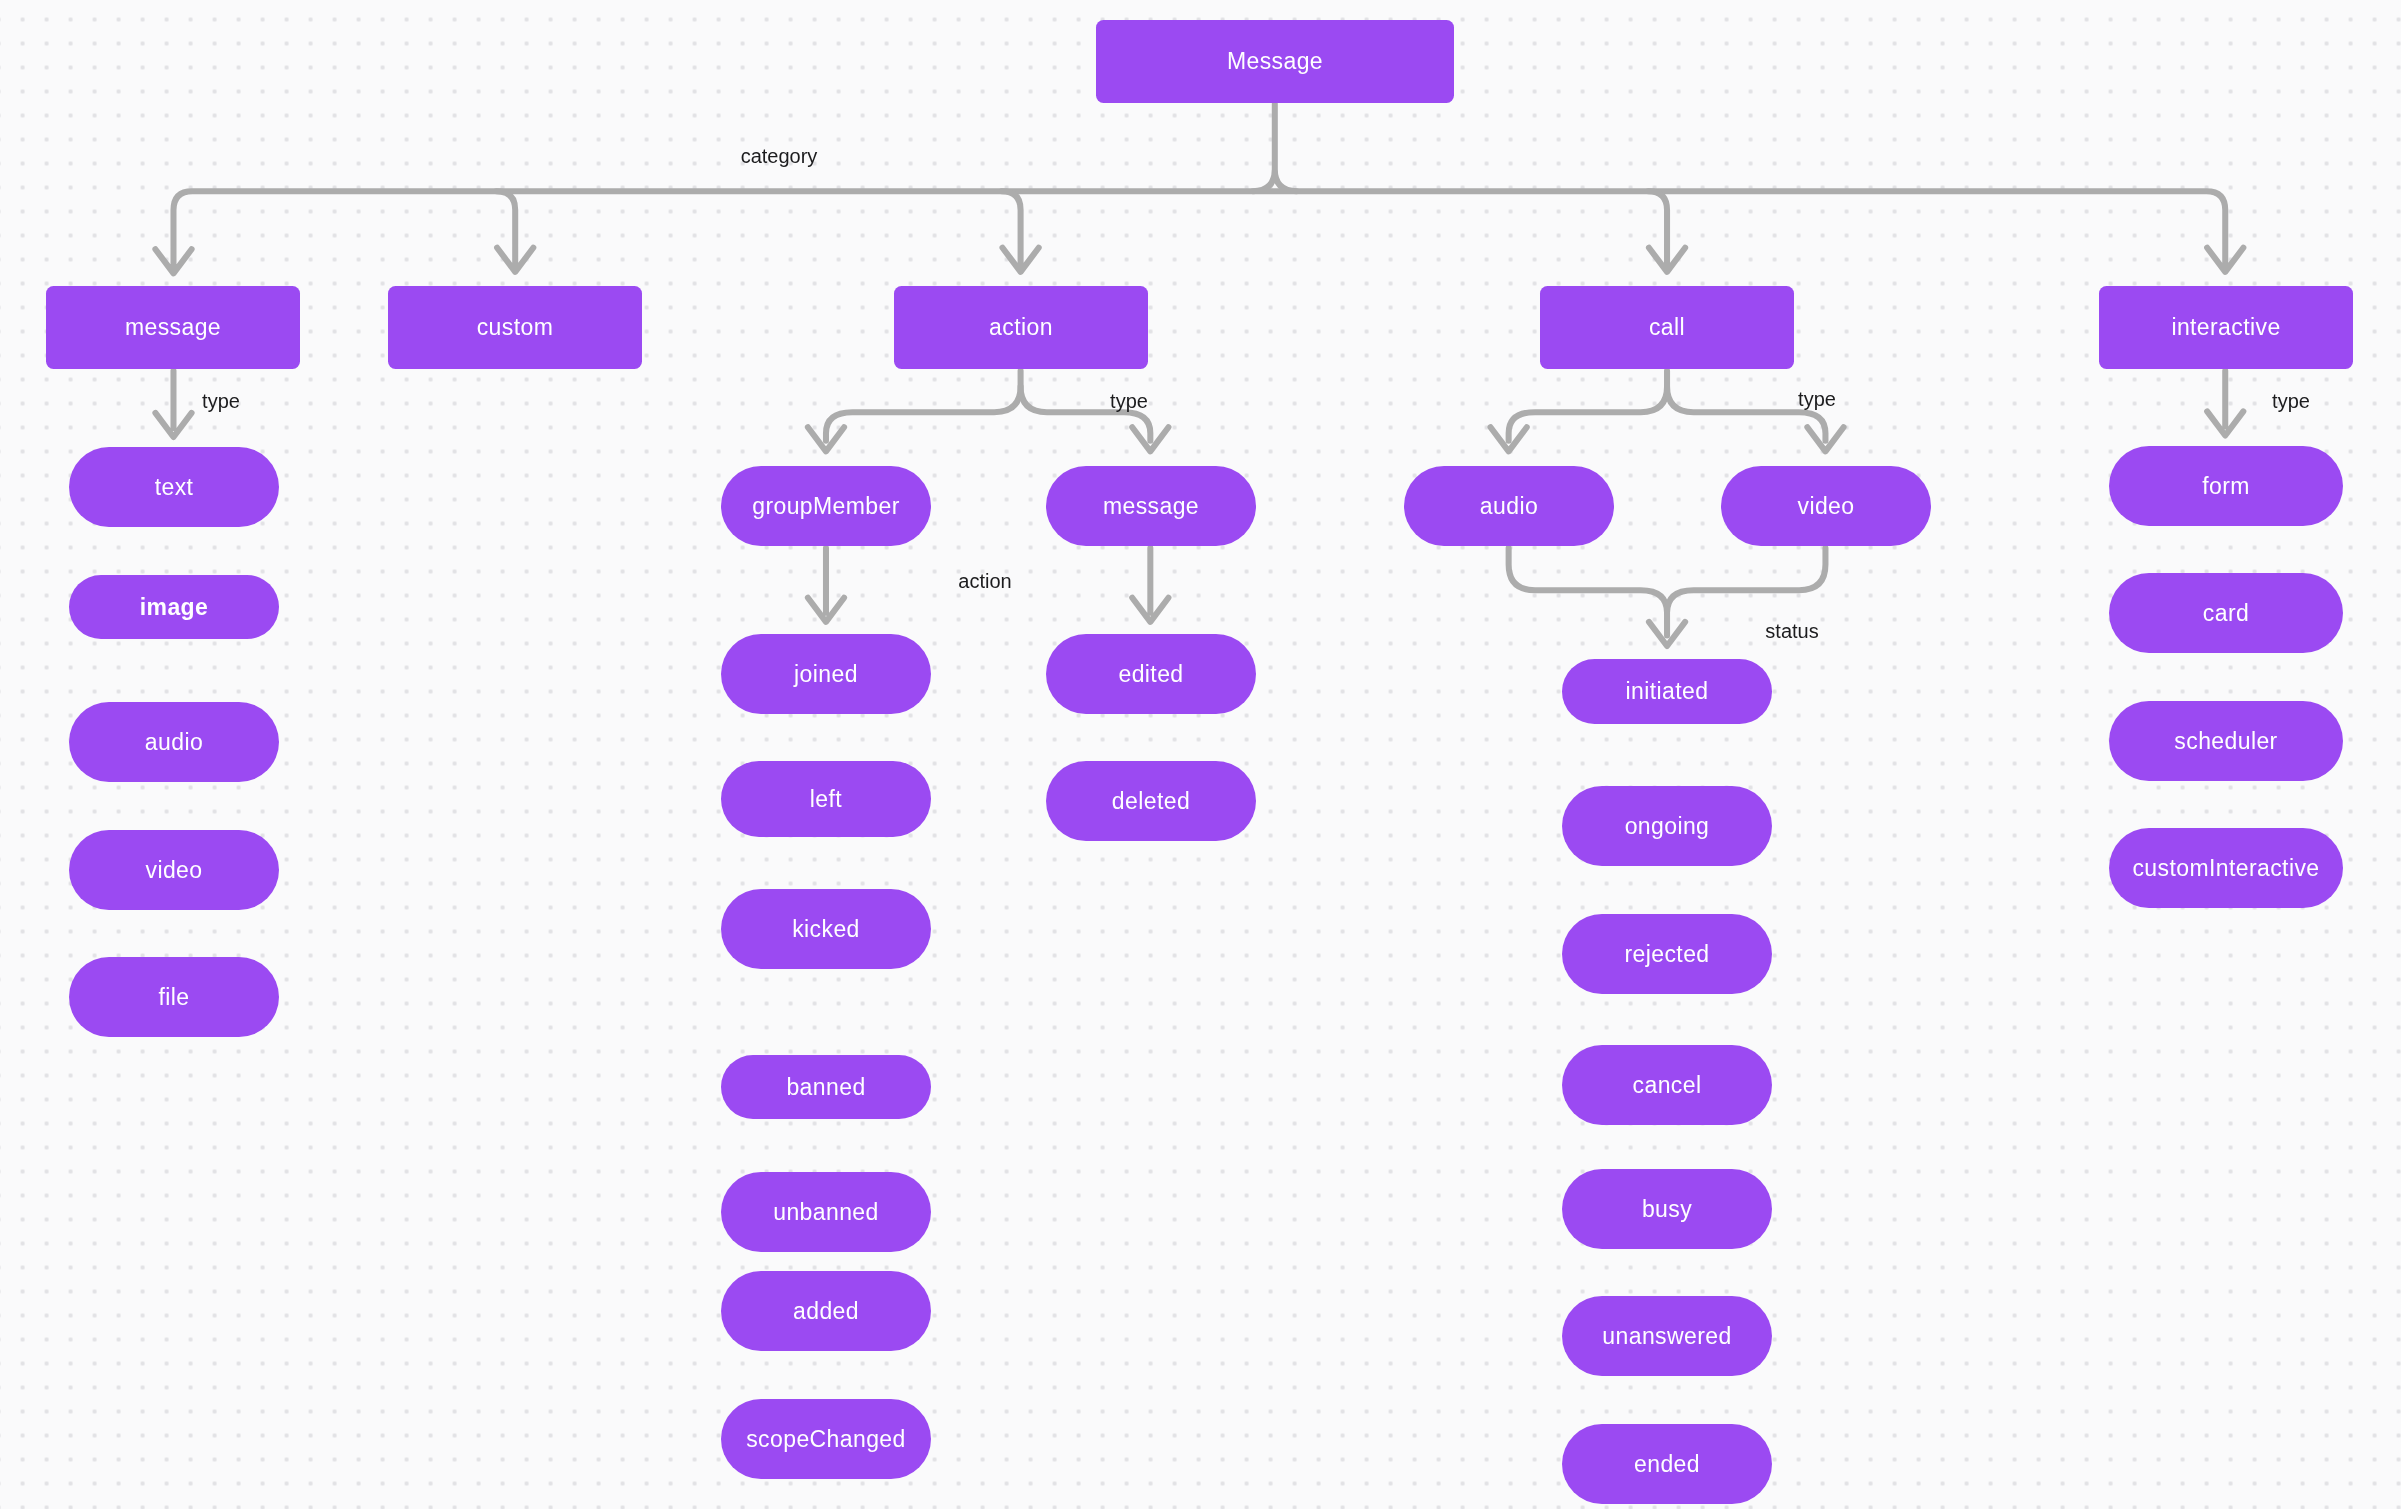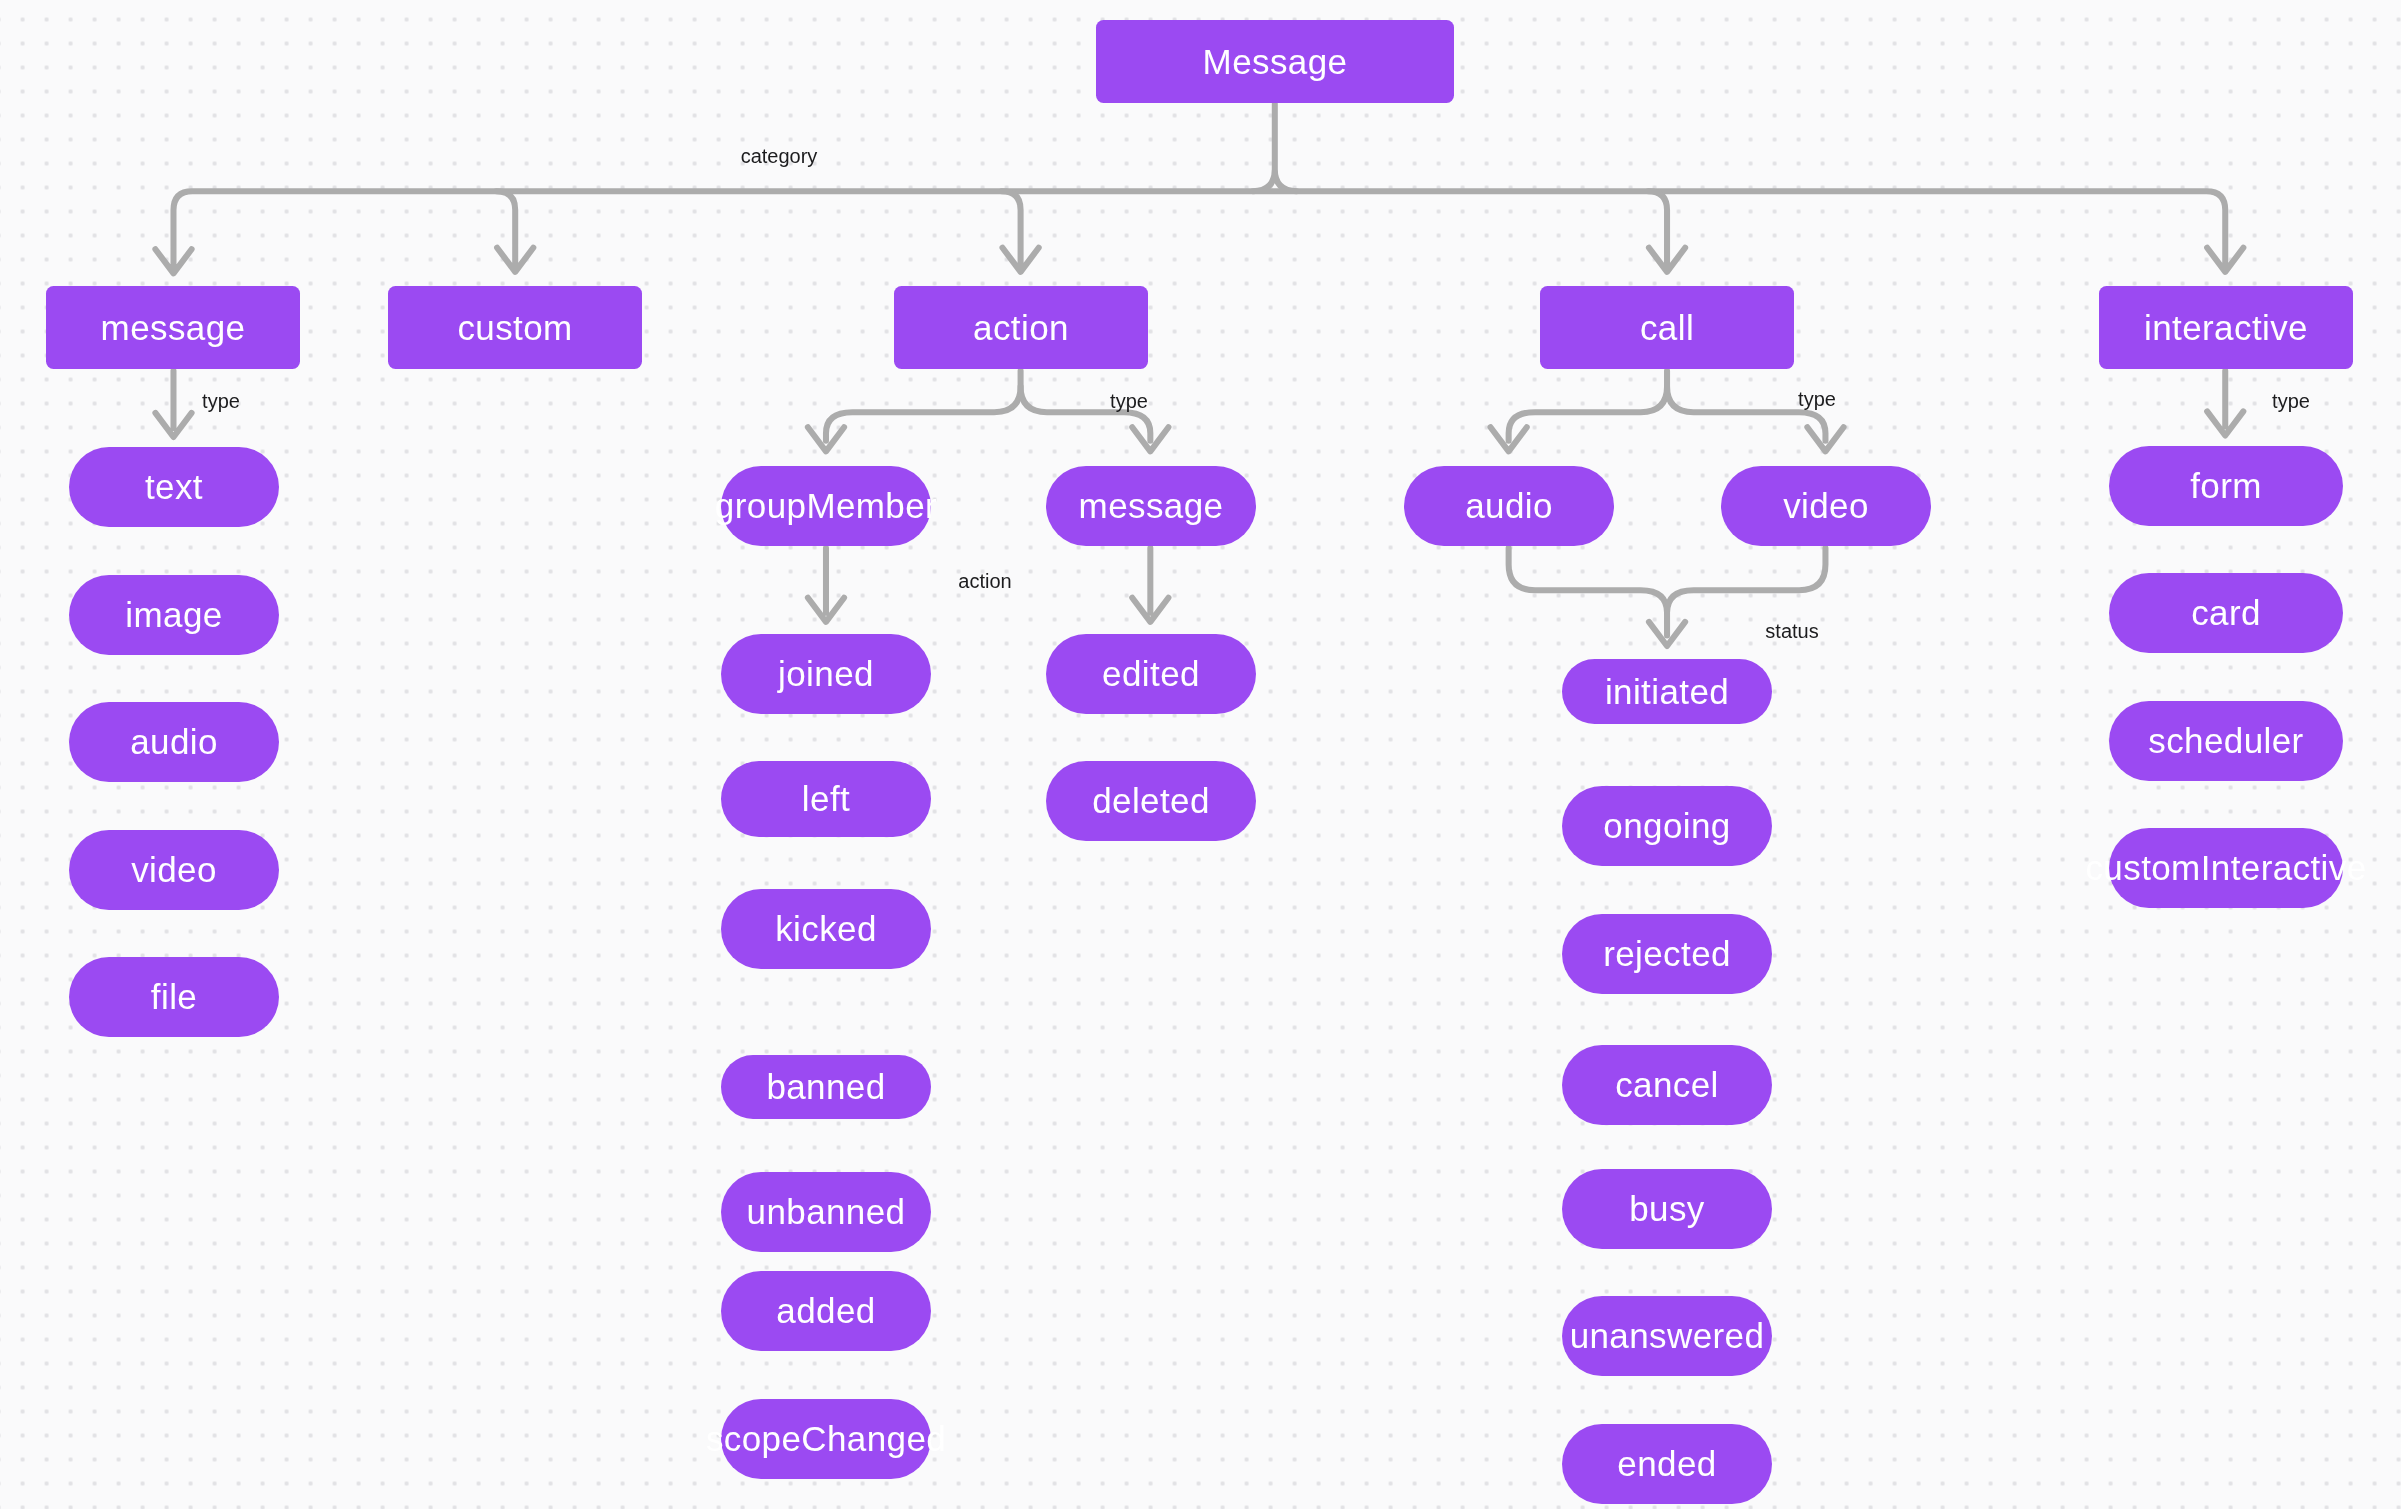--- a/index.html
+++ b/index.html
@@ -25,21 +25,21 @@
     stroke:var(--line);
     stroke-width:8;
     stroke-linecap:round;
     stroke-linejoin:round;
   }
   .node{
     position:absolute;
     display:flex;align-items:center;justify-content:center;
     background:var(--node-fill);
     color:var(--node-text);
-    font-size:35px;
+    font-size:23px;
     letter-spacing:0.4px;
     white-space:nowrap;
     cursor:pointer;
   }
   .node.rect{border-radius:7.5px;}
   .node.pill{border-radius:40px;}
   .edge-label{
     position:absolute;
     transform:translate(-50%,-50%);
     font-size:20px;
@@ -84,21 +84,21 @@
     </div>
     <div class="node rect" style="left: 1540px; top: 286px; width: 254px; height: 83px;">
       <span>call</span>
     </div>
     <div class="node rect" style="left: 2099px; top: 286px; width: 254px; height: 83px;">
       <span>interactive</span>
     </div>
     <div class="node pill" style="left: 69px; top: 447px; width: 210px; height: 80px;">
       <span>text</span>
     </div>
-    <div class="node pill" style="left: 69px; top: 575px; width: 210px; height: 80px;">
+    <div class="node pill" style="left: 69px; top: 575px; width: 210px; height: 64px; font-weight: bold;">
       <span>image</span>
     </div>
     <div class="node pill" style="left: 69px; top: 702px; width: 210px; height: 80px;">
       <span>audio</span>
     </div>
     <div class="node pill" style="left: 69px; top: 830px; width: 210px; height: 80px;">
       <span>video</span>
     </div>
     <div class="node pill" style="left: 69px; top: 957px; width: 210px; height: 80px; align-items: center;">
       <span>file</span>

